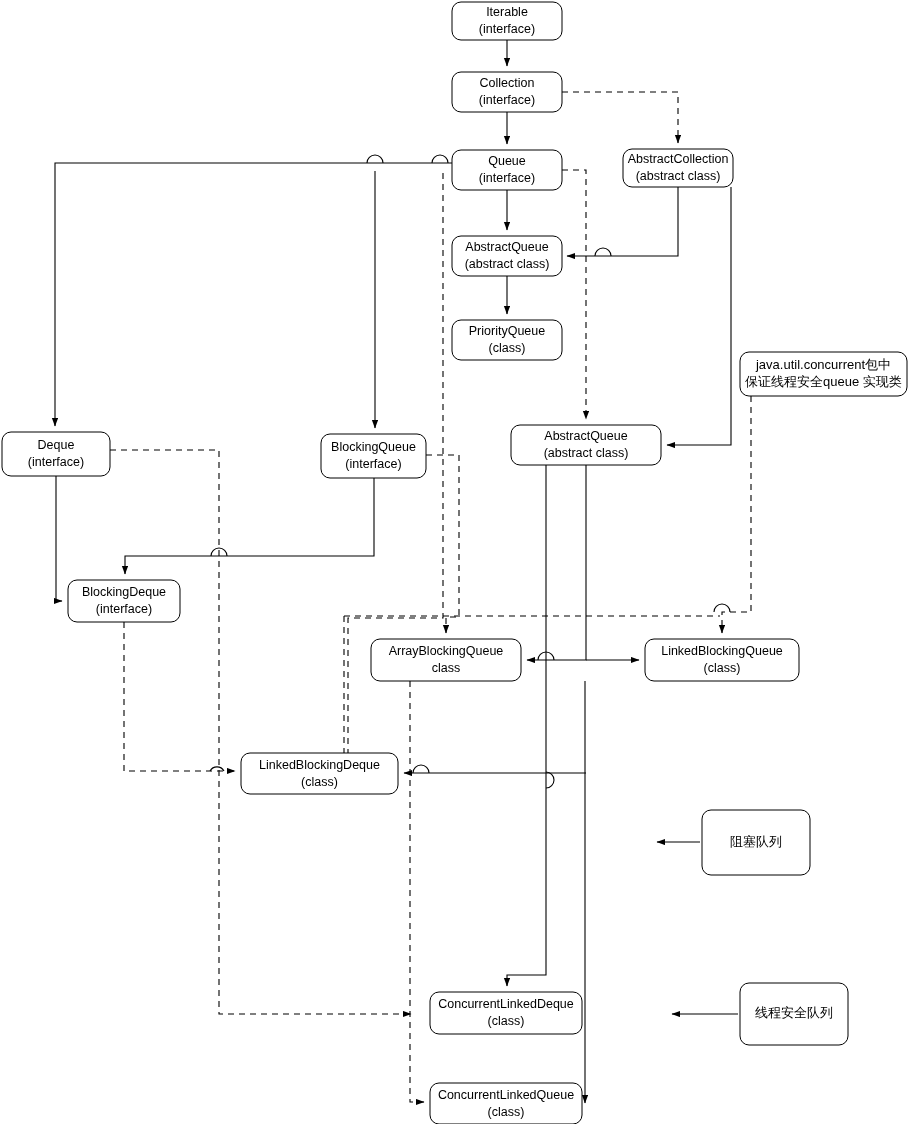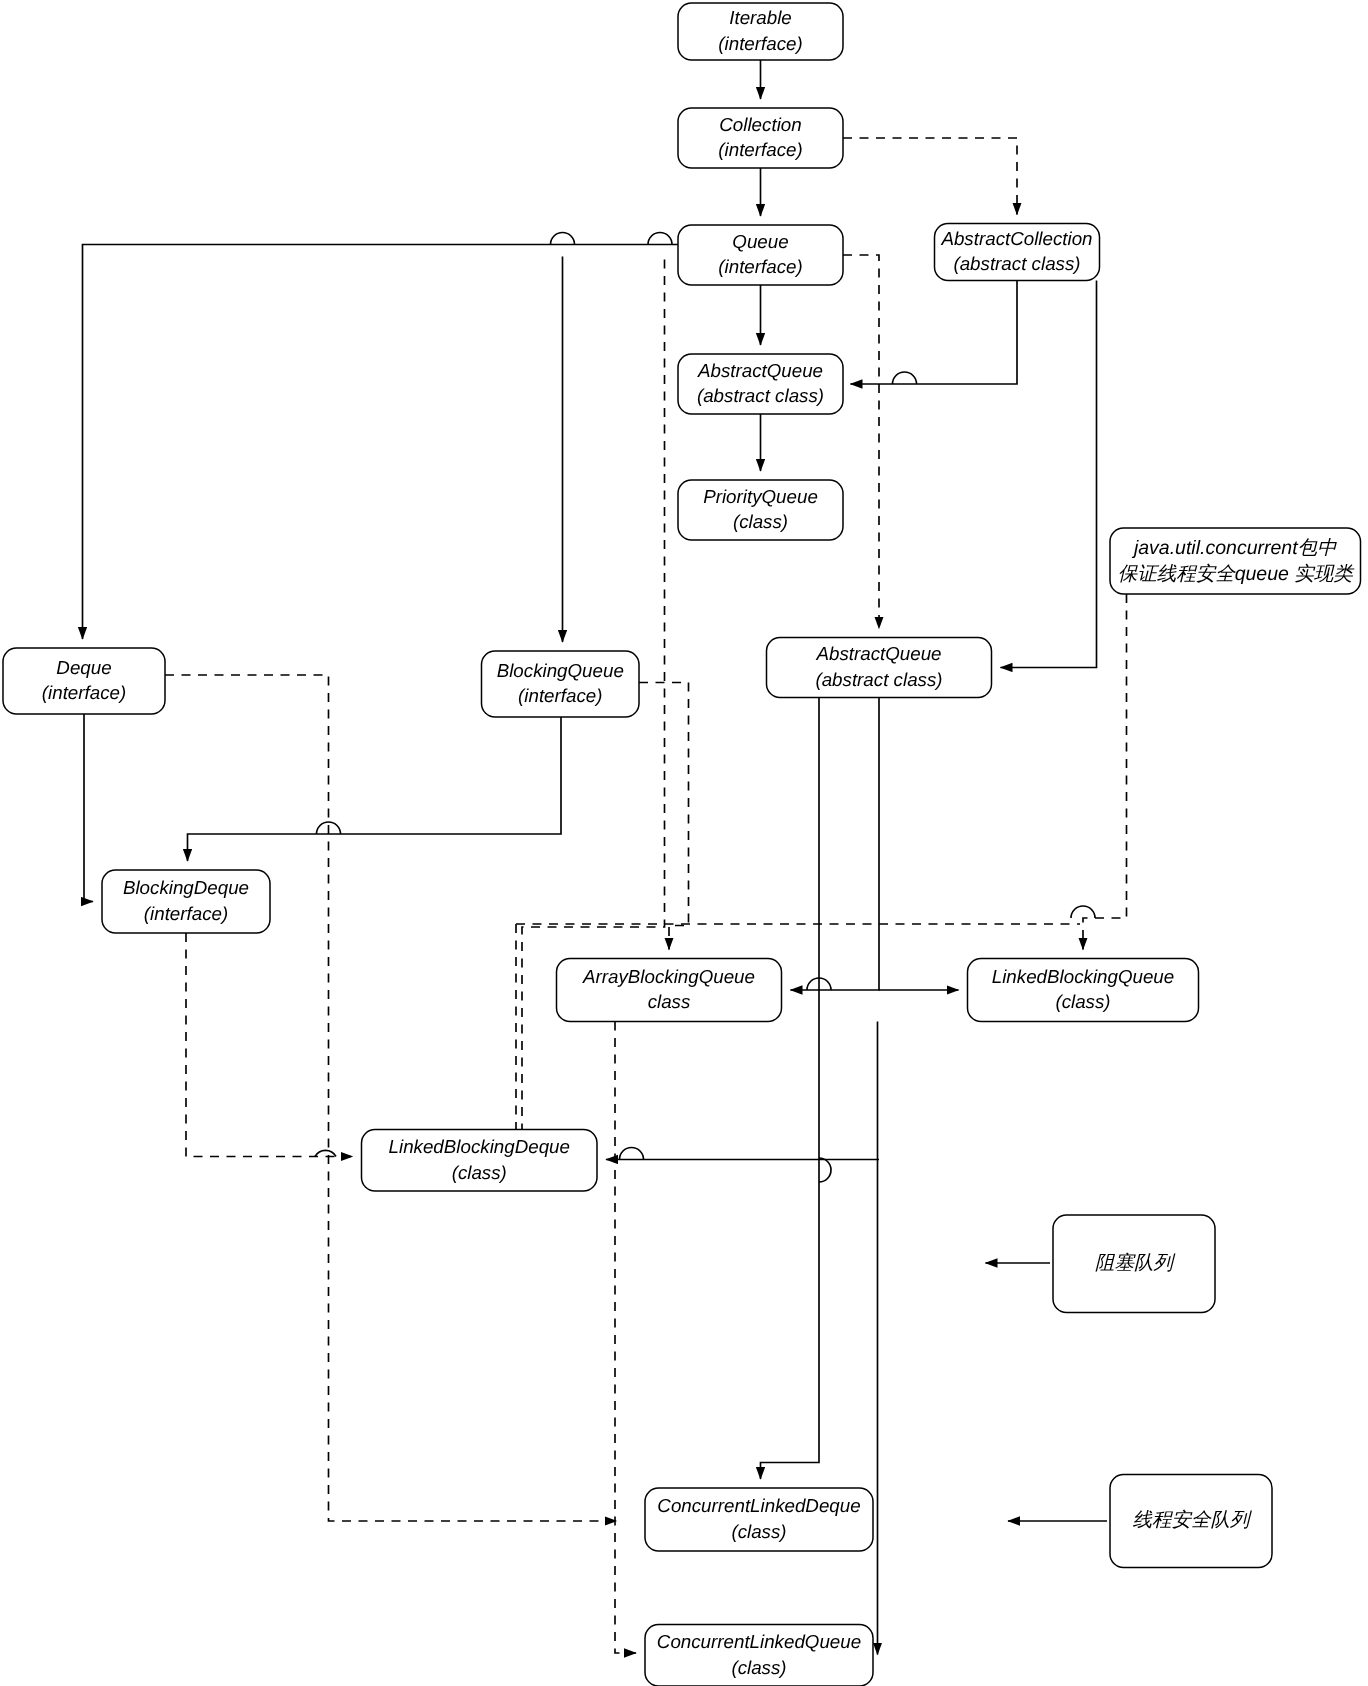--- a/index.html
+++ b/index.html
@@ -10,21 +10,20 @@
   body {
     width: 912px;
     height: 1124px;
     font-family: "Liberation Sans", "DejaVu Sans", sans-serif;
     overflow: hidden;
   }
   #diagram-root {
     position: relative;
     width: 912px;
     height: 788px;
-    font-style: italic;
   }
   svg#diagram-svg {
     position: absolute;
     top: 0;
     left: 0;
     width: 912px;
     height: 1124px;
   }
   .node-box {
     fill: #ffffff;

